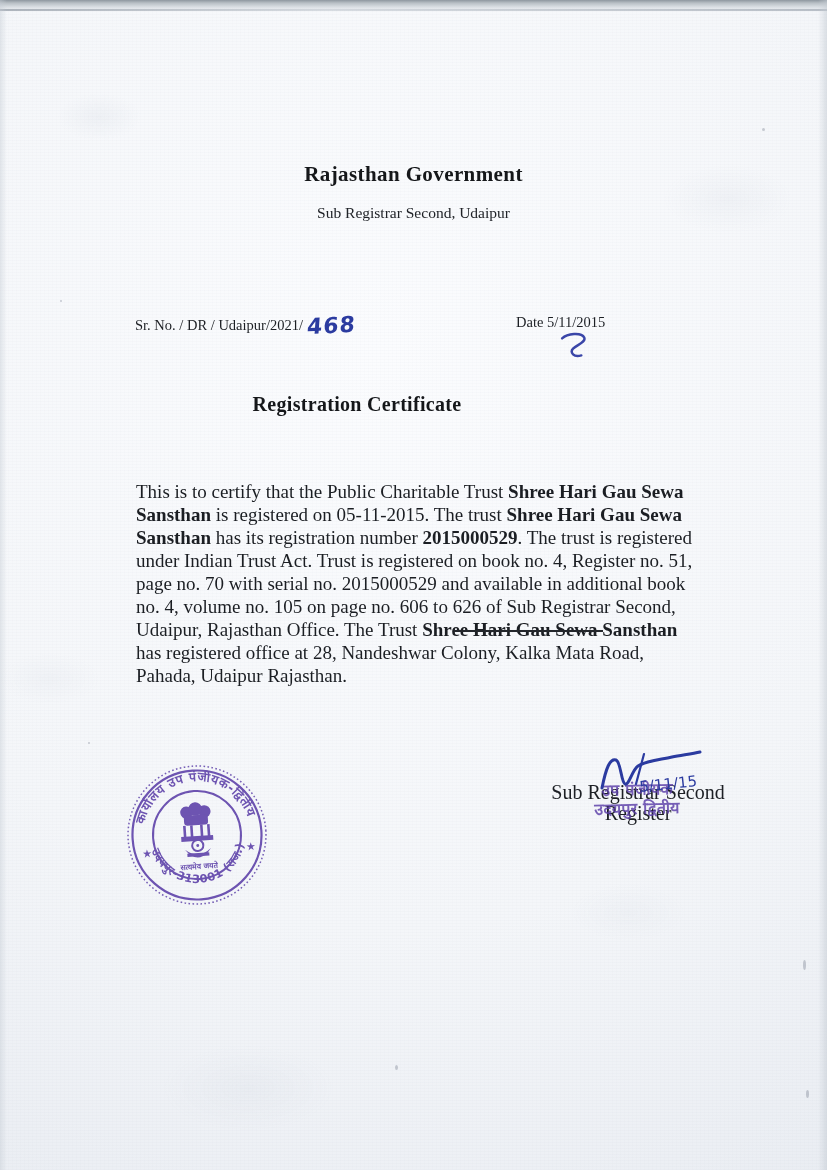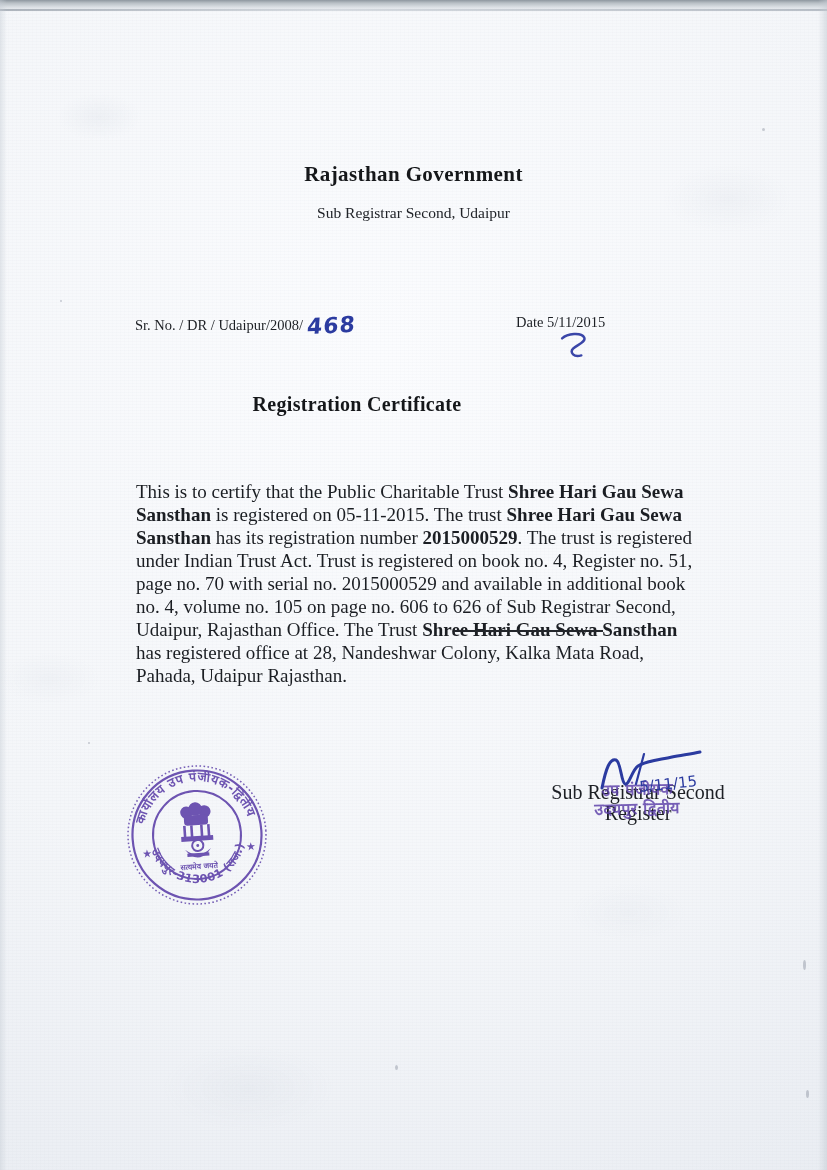--- a/index.html
+++ b/index.html
@@ -250,21 +250,21 @@
   <div class="speck" style="top:960px;left:803px;width:3px;height:10px;"></div>
   <div class="speck" style="top:1090px;left:806px;width:3px;height:8px;"></div>
 
   <div class="content">
 
     <div class="header">
       <div class="gov-title">Rajasthan Government</div>
       <div class="gov-sub">Sub Registrar Second, Udaipur</div>
     </div>
 
-    <div class="srno"><span>Sr. No. / DR / Udaipur/2008/</span><span class="hand-serial">468</span></div>
+    <div class="srno"><span>Sr. No. / DR / Udaipur/2021/</span><span class="hand-serial">468</span></div>
 
     <div class="dateline">Date 5/11/2015</div>
     <div class="hand-datemark">
       <svg width="34" height="30" viewBox="0 0 34 30">
         <path d="M4 6 C10 2, 24 3, 26 9 C27 14, 17 15, 13 18 C9 21, 12 27, 20 26" stroke="#3a46a8" stroke-width="2.4" fill="none" stroke-linecap="round"></path>
       </svg>
     </div>
 
     <div class="cert-title">Registration Certificate</div>
 

